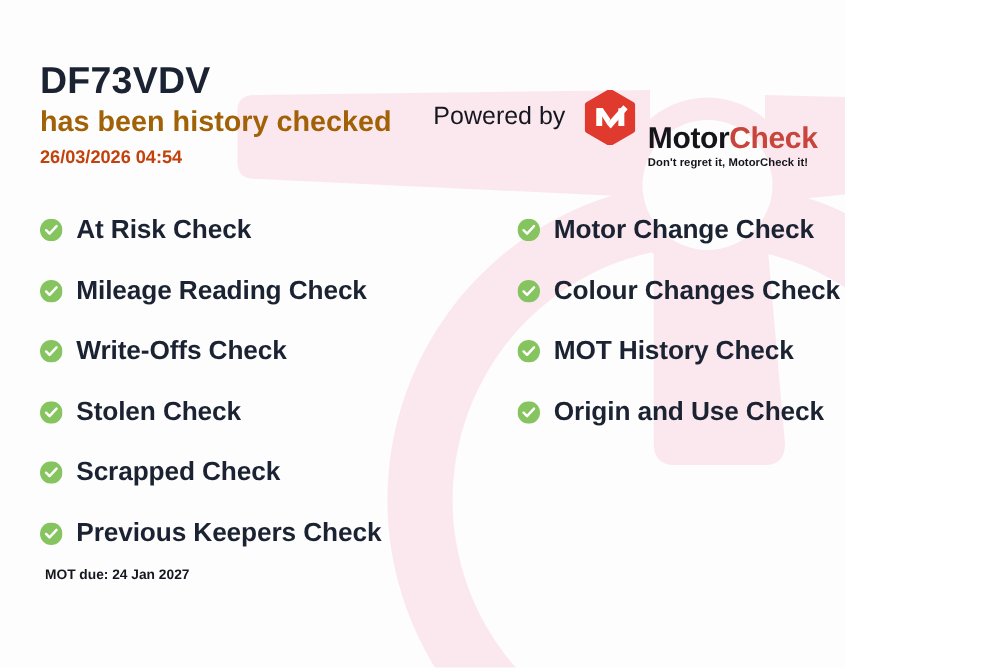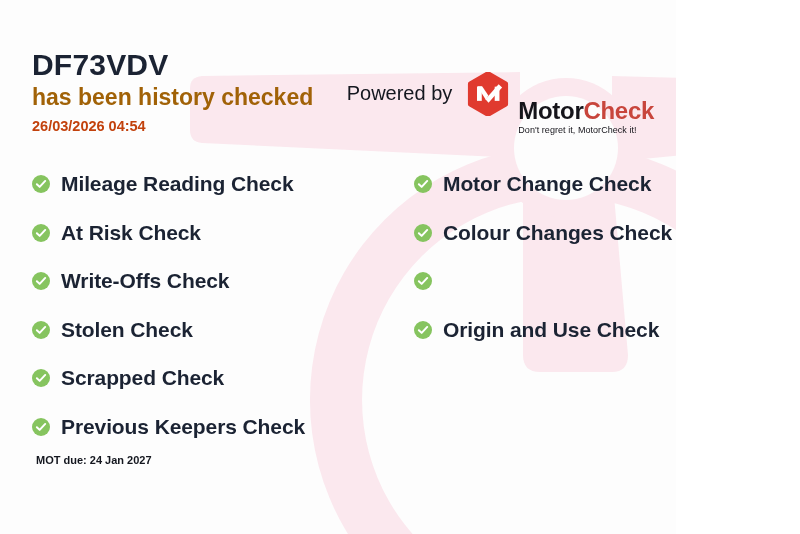--- a/index.html
+++ b/index.html
@@ -103,21 +103,21 @@
   .wordmark-top {
     font-size: 24px;
     font-weight: bold;
     letter-spacing: -0.3px;
     white-space: nowrap;
   }
   .wm-motor { color: #15141a; }
   .wm-check { color: #c8453c; }
   .wordmark-tagline {
     font-size: 9px;
-    font-weight: normal;
+    font-weight: bold;
     color: #15141a;
     letter-spacing: 0.05px;
     margin-top: 3px;
     white-space: nowrap;
   }
 
   
   .checks {
     position: absolute;
     left: 32px;
@@ -215,34 +215,34 @@
   </div>
 
   <div class="checks">
 
     <div class="check-col col-left">
       <div class="check-item">
         <svg class="check-icon" viewBox="0 0 20 20">
             <circle cx="10" cy="10" r="10" fill="#86c45f"></circle>
             <path d="M5.4 10.2 L8.5 13.2 L14.7 6.6" fill="none" stroke="#ffffff" stroke-width="2.2" stroke-linecap="round" stroke-linejoin="round"></path>
           </svg>
+        <span class="check-label">At Risk Check</span>
+      </div>
+      <div class="check-item">
+        <svg class="check-icon" viewBox="0 0 20 20">
+            <circle cx="10" cy="10" r="10" fill="#86c45f"></circle>
+            <path d="M5.4 10.2 L8.5 13.2 L14.7 6.6" fill="none" stroke="#ffffff" stroke-width="2.2" stroke-linecap="round" stroke-linejoin="round"></path>
+          </svg>
         <span class="check-label">Mileage Reading Check</span>
       </div>
       <div class="check-item">
         <svg class="check-icon" viewBox="0 0 20 20">
             <circle cx="10" cy="10" r="10" fill="#86c45f"></circle>
             <path d="M5.4 10.2 L8.5 13.2 L14.7 6.6" fill="none" stroke="#ffffff" stroke-width="2.2" stroke-linecap="round" stroke-linejoin="round"></path>
           </svg>
-        <span class="check-label">At Risk Check</span>
-      </div>
-      <div class="check-item">
-        <svg class="check-icon" viewBox="0 0 20 20">
-            <circle cx="10" cy="10" r="10" fill="#86c45f"></circle>
-            <path d="M5.4 10.2 L8.5 13.2 L14.7 6.6" fill="none" stroke="#ffffff" stroke-width="2.2" stroke-linecap="round" stroke-linejoin="round"></path>
-          </svg>
         <span class="check-label">Write-Offs Check</span>
       </div>
       <div class="check-item">
         <svg class="check-icon" viewBox="0 0 20 20">
             <circle cx="10" cy="10" r="10" fill="#86c45f"></circle>
             <path d="M5.4 10.2 L8.5 13.2 L14.7 6.6" fill="none" stroke="#ffffff" stroke-width="2.2" stroke-linecap="round" stroke-linejoin="round"></path>
           </svg>
         <span class="check-label">Stolen Check</span>
       </div>
       <div class="check-item">
@@ -274,20 +274,21 @@
             <circle cx="10" cy="10" r="10" fill="#86c45f"></circle>
             <path d="M5.4 10.2 L8.5 13.2 L14.7 6.6" fill="none" stroke="#ffffff" stroke-width="2.2" stroke-linecap="round" stroke-linejoin="round"></path>
           </svg>
         <span class="check-label">Colour Changes Check</span>
       </div>
       <div class="check-item">
         <svg class="check-icon" viewBox="0 0 20 20">
             <circle cx="10" cy="10" r="10" fill="#86c45f"></circle>
             <path d="M5.4 10.2 L8.5 13.2 L14.7 6.6" fill="none" stroke="#ffffff" stroke-width="2.2" stroke-linecap="round" stroke-linejoin="round"></path>
           </svg>
+        <span class="check-label">MOT History Check</span>
       </div>
       <div class="check-item">
         <svg class="check-icon" viewBox="0 0 20 20">
             <circle cx="10" cy="10" r="10" fill="#86c45f"></circle>
             <path d="M5.4 10.2 L8.5 13.2 L14.7 6.6" fill="none" stroke="#ffffff" stroke-width="2.2" stroke-linecap="round" stroke-linejoin="round"></path>
           </svg>
         <span class="check-label">Origin and Use Check</span>
       </div>
     </div>
 

